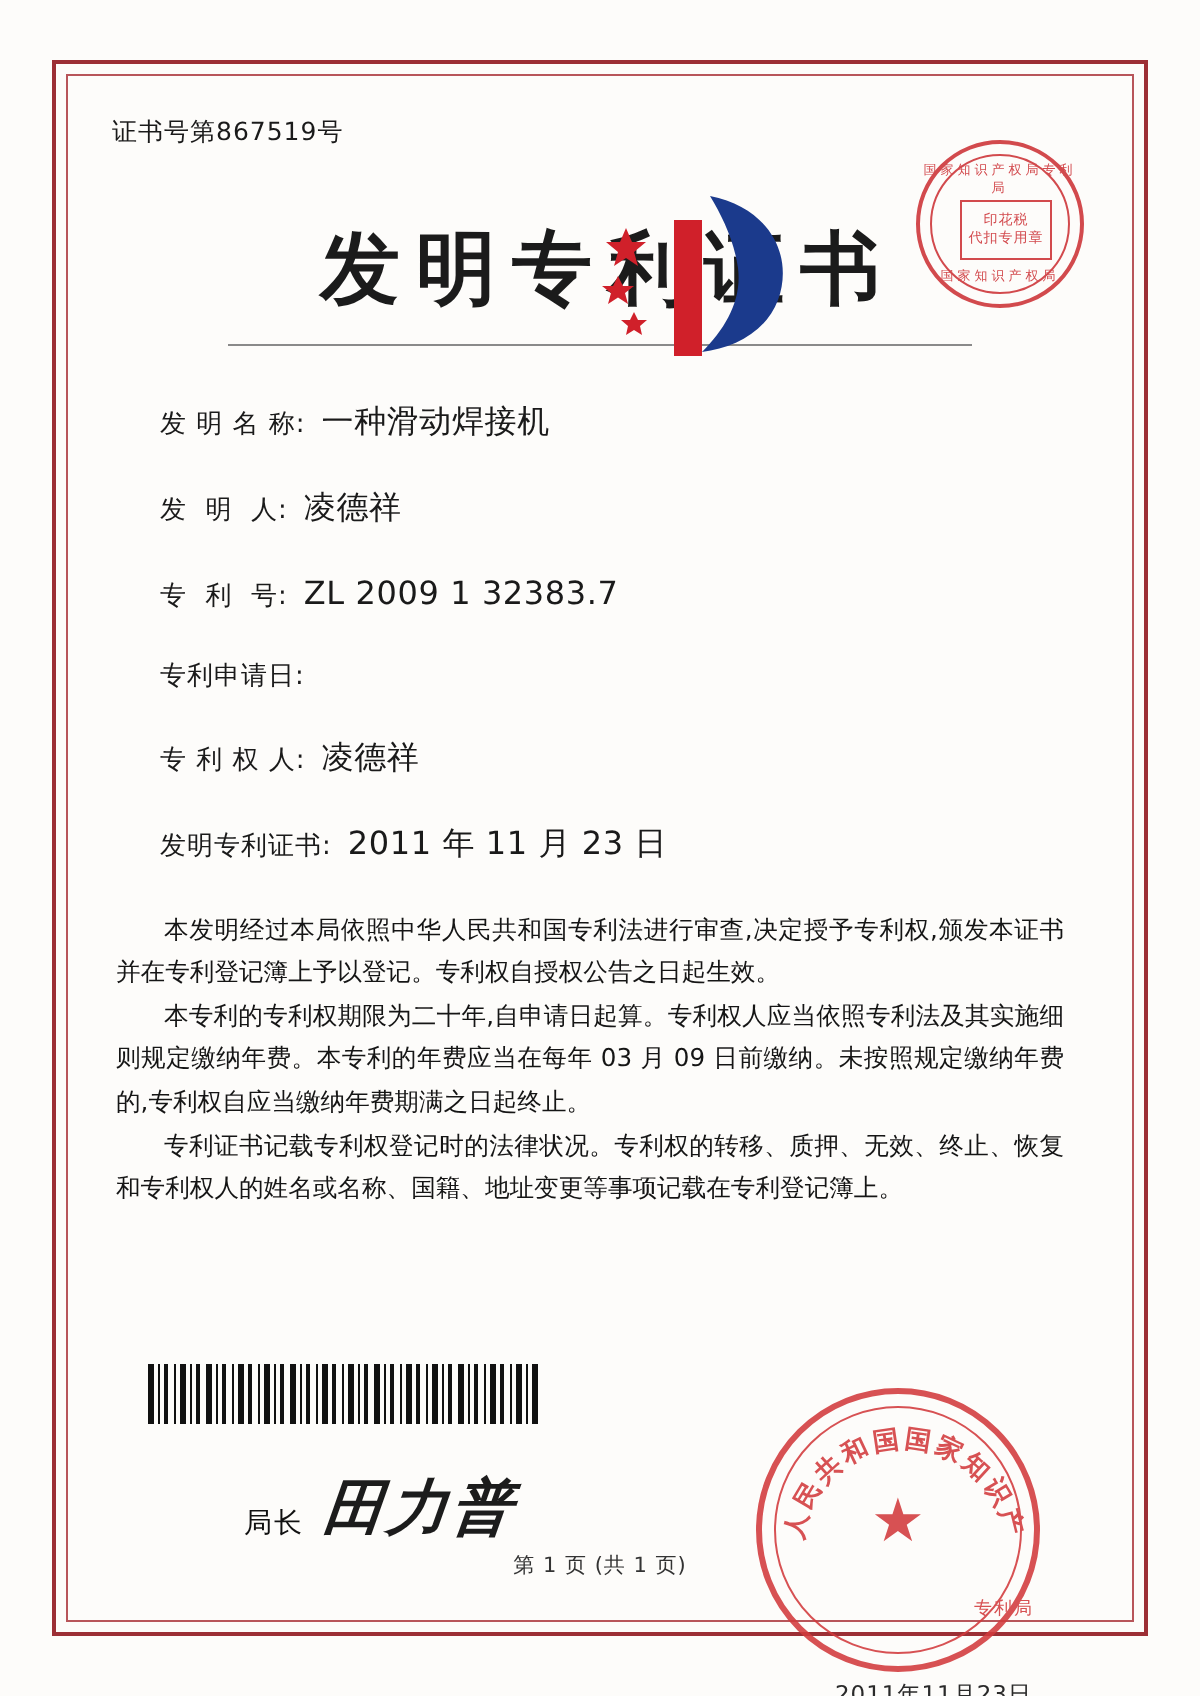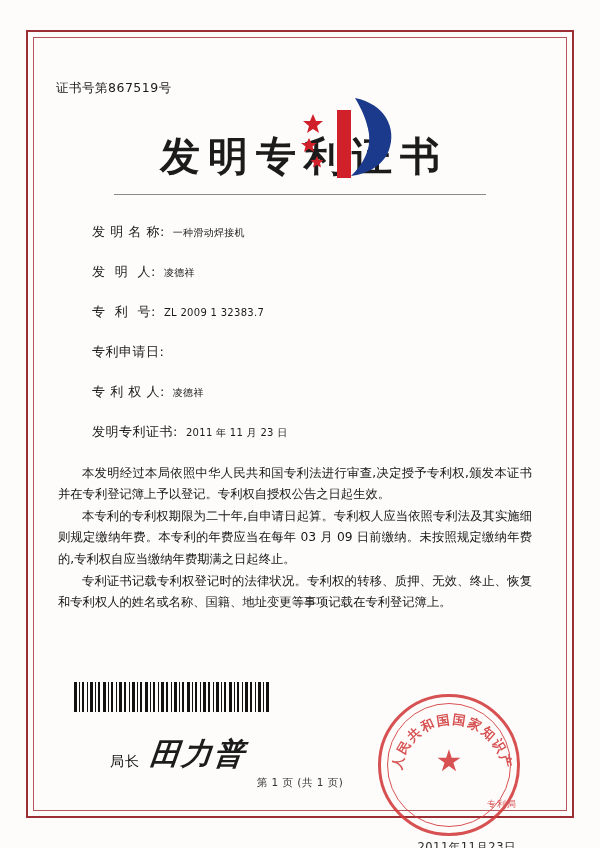--- a/index.html
+++ b/index.html
@@ -45,21 +45,20 @@
     top: 58px;
     right: 50px;
     bottom: 50px;
   }
 
   
   .cert-no {
     font-size: 12.5px;
     color: #1a1a1a;
     letter-spacing: 0.5px;
-    margin-top: 22px;
     margin-left: 6px;
     font-family: "DejaVu Sans", "Liberation Sans", sans-serif;
   }
 
   
   .top-seal {
     position: absolute;
     right: 8px;
     top: 12px;
     width: 84px;
@@ -137,25 +136,24 @@
   }
   .field-row {
     display: flex;
     align-items: baseline;
     margin-bottom: 22px;
   }
   .field-label {
     white-space: pre;
     letter-spacing: 0.5px;
     font-size: 13px;
-    margin-left: 12px;
   }
   .field-value {
     margin-left: 8px;
-    font-size: 10px;
+    font-size: 16px;
     letter-spacing: 0.3px;
     text-align: center;
   }
 
   
   .body-text {
     margin-top: 10px;
     margin-left: 8px;
     margin-right: 18px;
     font-size: 12.3px;
@@ -173,21 +171,21 @@
     position: absolute;
     left: 24px;
     top: 624px;
     width: 198px;
     height: 30px;
   }
 
   
   .sig-area {
     position: absolute;
-    left: 60px;
+    left: 72px;
     top: 676px;
     display: flex;
     align-items: flex-end;
   }
   .sig-label {
     font-size: 14px;
     color: #111;
     letter-spacing: 1px;
     padding-bottom: 4px;
   }
@@ -280,20 +278,29 @@
 
 <div class="page">
 
   <div class="frame-outer"></div>
   <div class="frame-inner"></div>
 
   <div class="content">
 
     <div class="cert-no">证书号第867519号</div>
 
+    <div class="top-seal">
+      <div class="ring"></div>
+      <div class="arc-text arc-top">国家知识产权局专利局</div>
+      <div class="inner-box">
+        <span>印花税</span>
+        <span>代扣专用章</span>
+      </div>
+      <div class="arc-text arc-bottom">国家知识产权局</div>
+    </div>
 
     <div class="logo">
       <svg width="110" height="86" viewBox="0 0 110 86" xmlns="http://www.w3.org/2000/svg">
         <path d="M62 4 C92 10, 104 34, 96 56 C90 72, 74 80, 58 82 C70 70, 78 56, 76 40 C74 26, 68 14, 62 4 Z" fill="#1b3a8c"></path>
         <path d="M44 16 L58 16 L58 84 L44 84 Z" fill="#d0202a"></path>
         <path d="M44 16 L58 16 L58 50 L44 84 Z" fill="#d0202a"></path>
         <polygon points="20,20 23,27 30,27 24,32 26,39 20,35 14,39 16,32 10,27 17,27" fill="#d0202a"></polygon>
         <polygon points="16,44 18.5,49 24,49 19.5,52.5 21,58 16,54.8 11,58 12.5,52.5 8,49 13.5,49" fill="#d0202a"></polygon>
         <polygon points="24,62 26,66 30.5,66 27,69 28,73.5 24,71 20,73.5 21,69 17.5,66 22,66" fill="#d0202a"></polygon>
       </svg>

